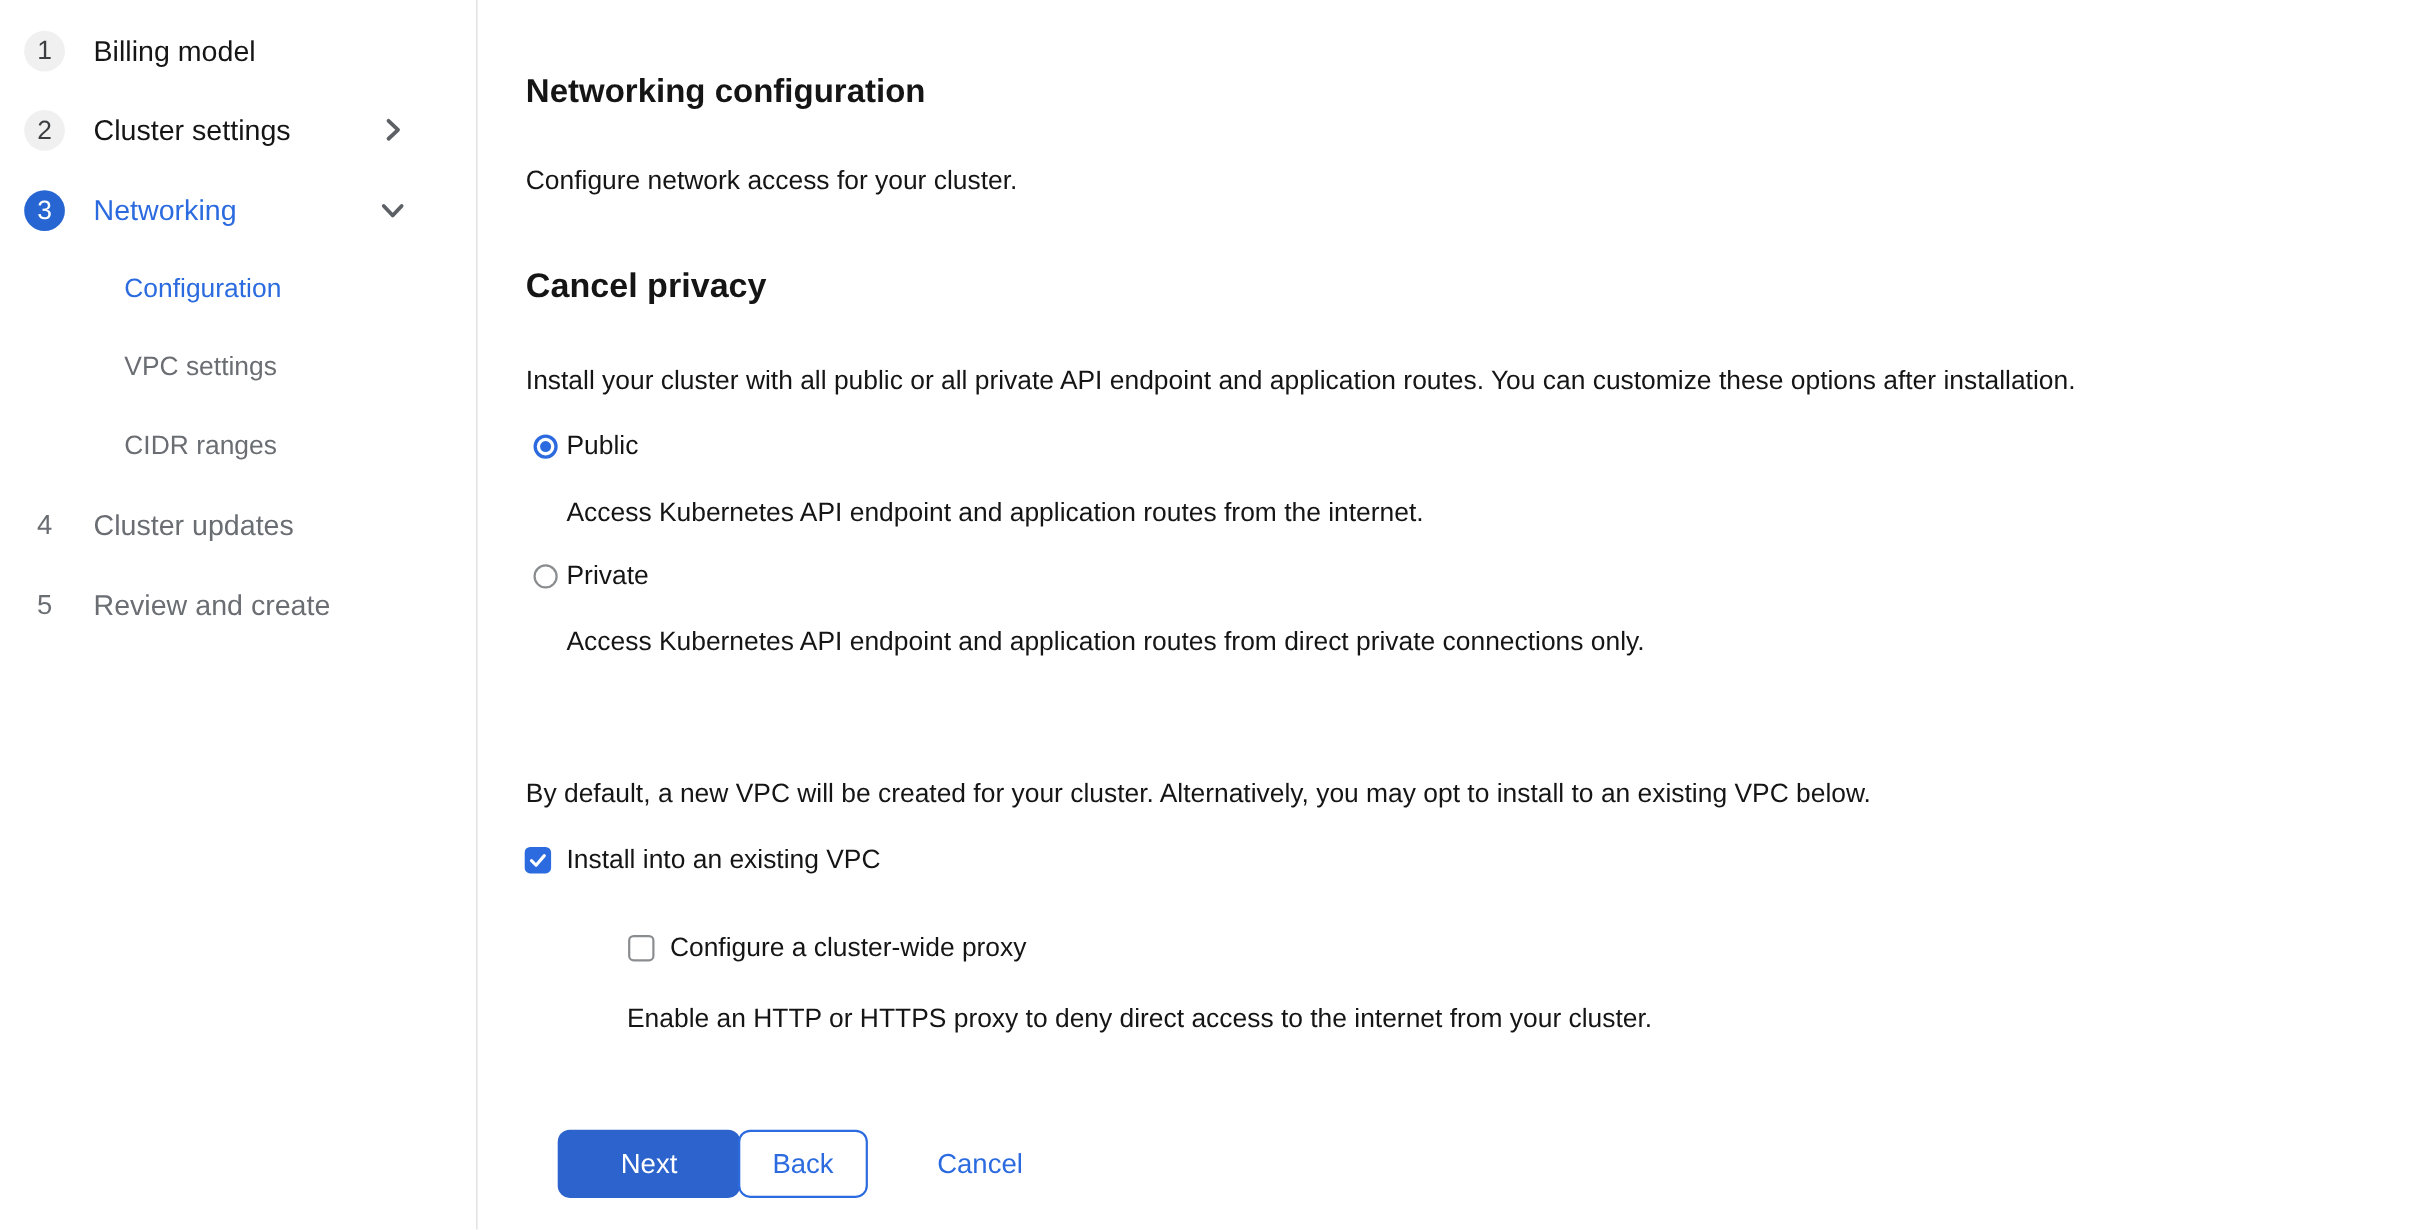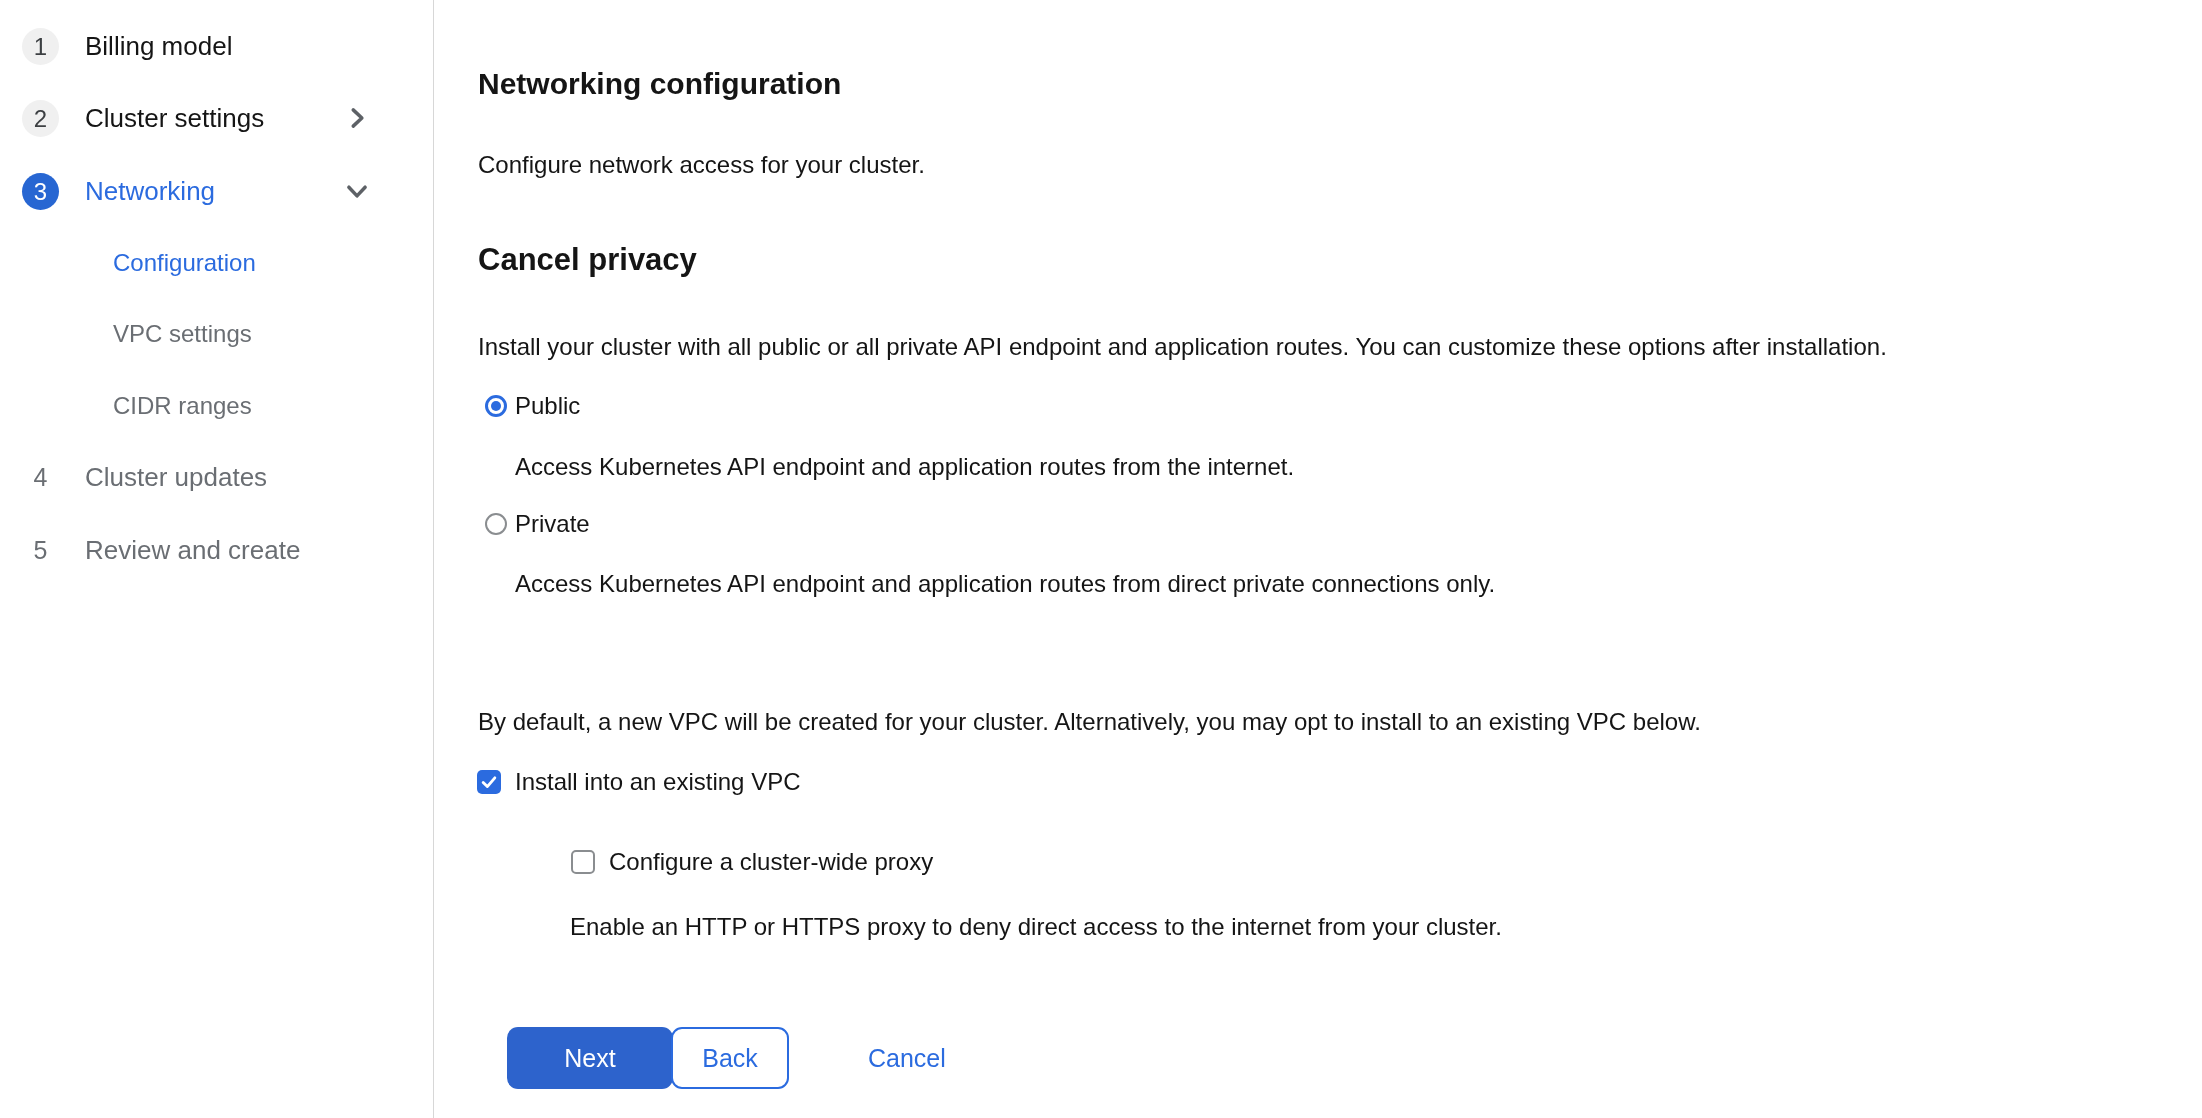--- a/index.html
+++ b/index.html
@@ -35,21 +35,21 @@
   .radio.unchecked{border:2px solid #8a8d90;}
   
   .checkbox{position:absolute;width:24px;height:24px;border-radius:5px;box-sizing:border-box;cursor:pointer;display:flex;align-items:center;justify-content:center;}
   .checkbox.checked{background:#2b6bdf;}
   .checkbox.unchecked{background:#fff;border:2px solid #8a8d90;}
   .ctl-label{font-size:24px;line-height:34px;color:#151515;cursor:pointer;}
   
   .btn{position:absolute;top:1027px;height:62px;border-radius:11px;font-size:25px;display:flex;align-items:center;justify-content:center;cursor:pointer;box-sizing:border-box;}
   .btn-primary{left:477px;width:166px;background:#2d63cc;color:#ffffff;border:none;margin-left:30px;}
   .btn-secondary{left:671px;width:118px;background:#ffffff;color:#2b6bdf;border:2px solid #2b6bdf;}
-  .btn-link{left:852px;width:auto;background:transparent;color:#2b6bdf;border:none;padding:0;margin-left:16px;}
+  .btn-link{left:852px;width:auto;background:transparent;color:#2b6bdf;border:none;padding:0;}
 </style>
 </head>
 <body>
 
 <div id="app">
 
   <aside class="sidebar">
 
     <div class="nav-row" style="top:18px">
       <span class="step-circle">1</span>

